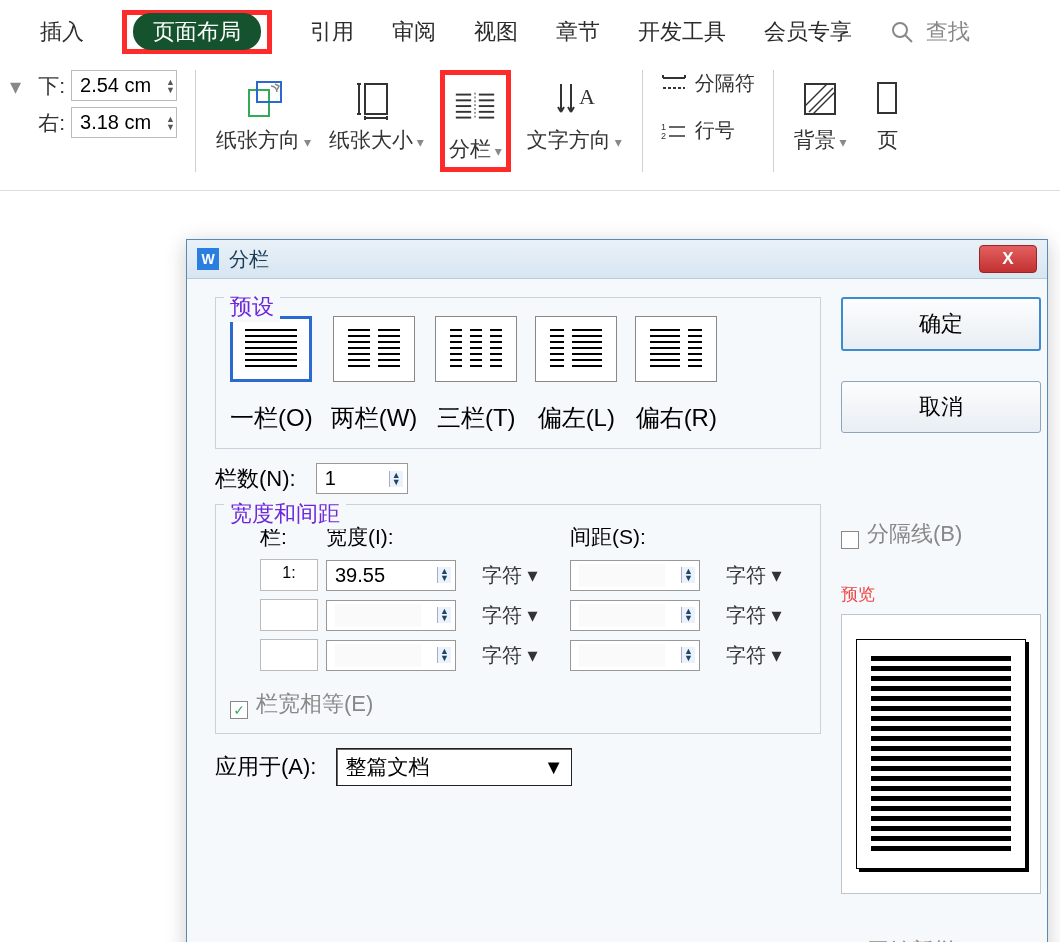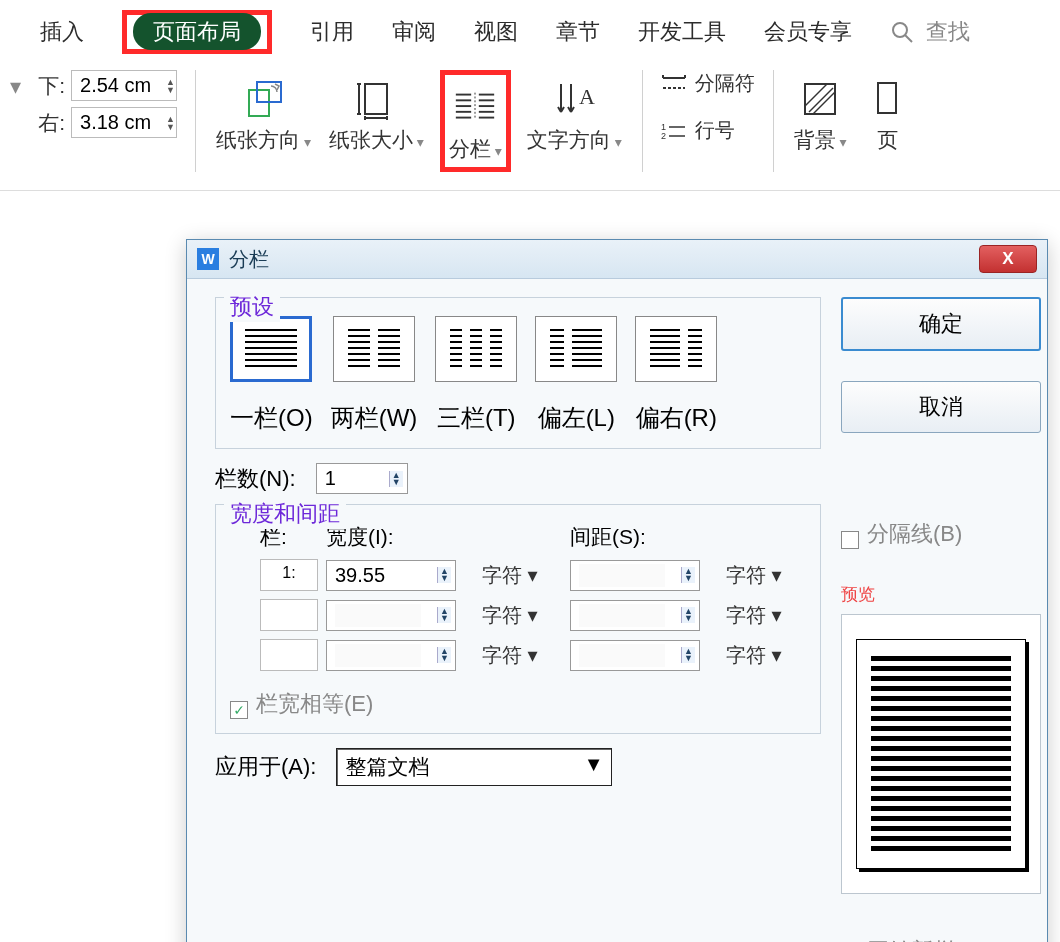--- a/index.html
+++ b/index.html
@@ -213,22 +213,22 @@
 .unit-dd { font-size: 20px; color: #333; }
 .empty-box {
   width: 58px; border: 1px solid #bbb; background: #fff; height: 32px; text-align: center; padding-top: 4px;
 }
 
 .select {
   border: 1px solid #222;
   background: #fff;
   padding: 4px 8px;
   font-size: 21px;
-  display: inline-flex; justify-content: space-between;
-  width: 276px;
+  display: inline-flex; align-items: center; justify-content: space-between;
+  width: 236px;
   box-shadow: inset 1px 1px 0 #666;
   cursor: pointer;
 }
 .select .arr { font-size: 20px; }
 
 .spinarr {
   display: inline-flex; flex-direction: column; line-height: 7px; font-size: 9px; color: #246; background: #eaf2fb; border-left: 1px solid #aac; padding: 1px 2px;
 }
 .spinarr span { cursor: pointer; }
 

